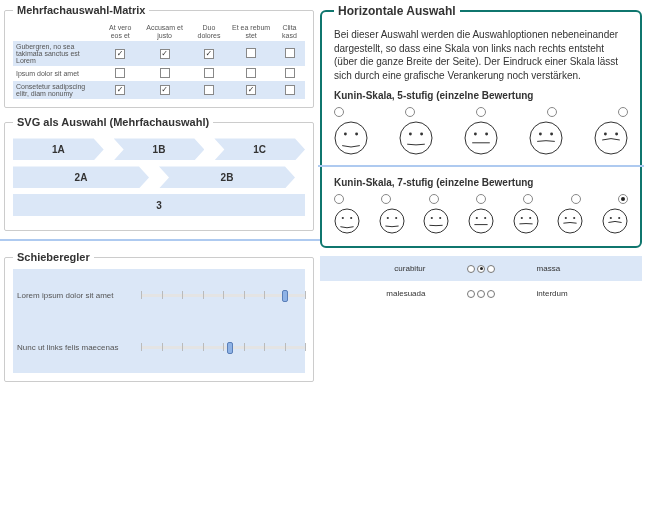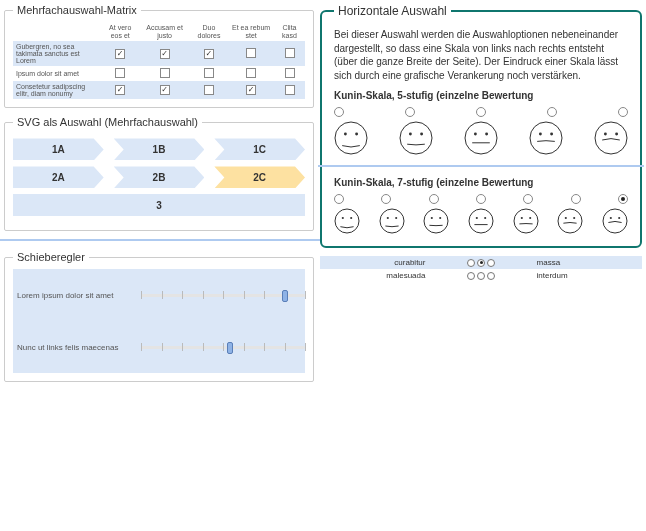--- a/index.html
+++ b/index.html
@@ -19,21 +19,21 @@
   .col-left { flex: 0 0 310px; }
   .col-right { flex: 1; position: relative; }
   fieldset.panel {
     border: 1px solid #ccc;
     border-radius: 2px;
     margin: 0 0 8px 0;
     padding: 6px 8px 8px 8px;
     background: #fff;
   }
   fieldset.panel > legend {
-    font-weight: normal;
+    font-weight: bold;
     font-size: 11px;
     padding: 0 4px;
     color: #333;
   }
   
   .matrix { width: 100%; border-collapse: collapse; font-size: 7px; }
   .matrix th { font-weight: normal; color: #555; text-align: center; padding: 2px 3px; line-height: 1.1; vertical-align: bottom; }
   .matrix td { text-align: center; padding: 2px 3px; }
   .matrix td.row-label { text-align: left; color: #555; width: 88px; }
   .matrix tbody tr.z { background: #dbe7f7; }
@@ -98,21 +98,21 @@
   }
   .radio.on::after {
     content: ""; display: block; width: 4px; height: 4px; border-radius: 50%;
     background: #222; margin: 2px auto 0;
   }
   .face-row { display: flex; justify-content: space-between; margin-top: 4px; }
   .face svg { display: block; }
   .hdiv-highlight { border-top: 2px solid #aecaf0; margin: 10px -16px; }
   
   .mini-table { width: 100%; border-collapse: collapse; font-size: 8px; margin-top: 4px; }
-  .mini-table td { padding: 2px 4px; text-align: center; }
+  .mini-table td { padding: 8px 4px; text-align: center; }
   .mini-table td.lbl { text-align: right; width: 34%; }
   .mini-table td.lbl2 { text-align: left; width: 34%; }
   .mini-table tr.z { background: #dbe7f7; }
   .radio-sm {
     width: 8px; height: 8px; border-radius: 50%;
     border: 1px solid #777; display: inline-block; margin: 0 1px; background: #fff;
     vertical-align: middle;
   }
   .radio-sm.on::after {
     content: ""; display: block; width: 3px; height: 3px; border-radius: 50%;
@@ -173,21 +173,20 @@
       <legend>SVG als Auswahl (Mehrfachauswahl)</legend>
       <div class="arrow-rows" id="arrow-rows">
           <div class="arrow-row">
             <div class="arrow first">1A</div>
             <div class="arrow">1B</div>
             <div class="arrow last">1C</div>
           </div>
           <div class="arrow-row">
             <div class="arrow first">2A</div>
             <div class="arrow">2B</div>
-            <div class="arrow last sel">2C</div>
           </div>
           <div class="arrow-row">
             <div class="arrow first full">3</div>
           </div>
         </div>
     </fieldset>
 
     <div class="hdiv"></div>
 
     <fieldset class="panel">

